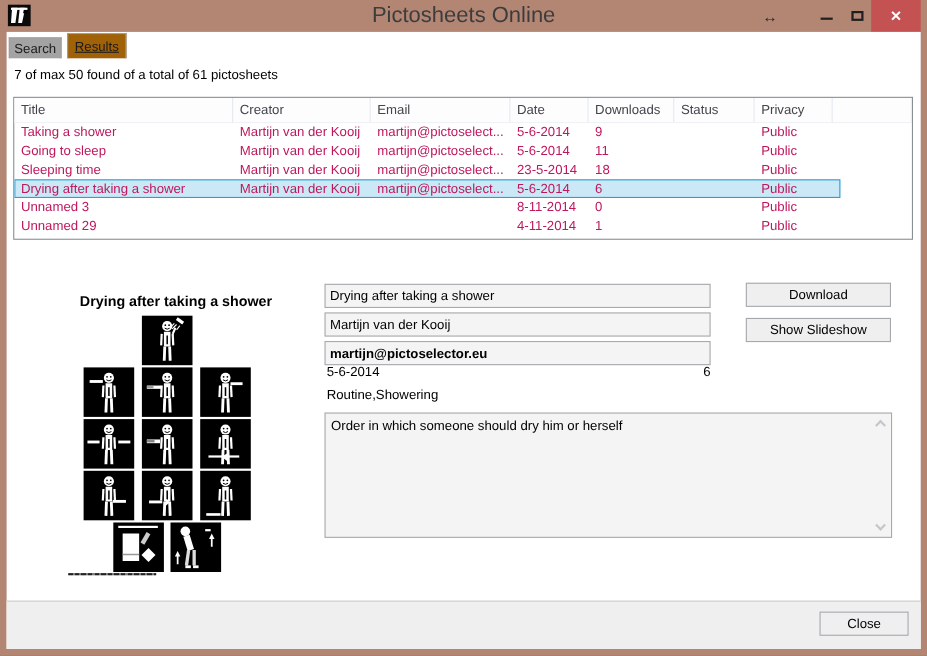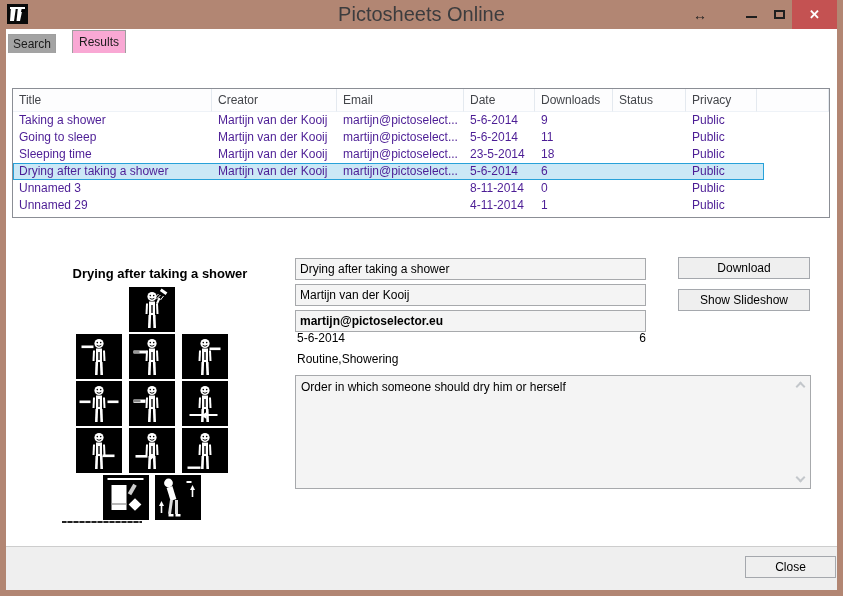--- a/index.html
+++ b/index.html
@@ -18,32 +18,32 @@
   .btn-min{left:737px;width:28px;}
   .btn-min .bar{width:11px;height:2px;background:#1f1f1f;margin-top:4px;}
   .btn-max{left:765px;width:28px;}
   .btn-max .box{width:11px;height:9px;border:2px solid #1f1f1f;background:transparent;}
   .btn-close{left:792px;width:45px;background:#c45252;color:#fff;font-size:13px;font-weight:bold;}
   
   .content{position:absolute;left:6px;top:29px;width:831px;height:561px;background:#fff;}
   .tab{position:absolute;font-size:12px;color:#1b1b1b;text-align:center;}
   .tab-inactive{left:8px;top:34px;width:48px;height:19px;line-height:19px;
     background:#a3a3a3;border:1px solid #9f9f9f;border-bottom:none;}
-  .tab-active{left:72px;top:30px;width:54px;height:23px;line-height:23px;
-    background:#f9a8d4;border:1px solid #9f9f9f;border-bottom:none;z-index:2;}
+  .tab-active{left:61px;top:30px;width:54px;height:23px;line-height:23px;
+    background:#a16207;border:1px solid #9f9f9f;border-bottom:none;z-index:2;text-decoration:underline;}
   .summary{position:absolute;left:13px;top:61px;font-size:12px;color:#000;}
   
   .listview{position:absolute;left:12px;top:88px;width:818px;height:130px;
     background:#fff;border:1px solid #8b8e95;overflow:hidden;}
   .lv-grid{display:grid;grid-template-columns:199px 125px 127px 71px 78px 73px 71px 1fr;}
   .lv-header{height:23px;line-height:22px;background:#fdfdfe;}
   .lv-header .hcell{font-size:12px;color:#43454a;padding-left:6px;
     border-right:1px solid #e4e9ef;border-bottom:1px solid #eef2f7;overflow:hidden;white-space:nowrap;}
   .lv-row{height:17px;line-height:17px;}
-  .lv-row .cell{font-size:12px;color:#4c1d95;padding-left:6px;overflow:hidden;white-space:nowrap;}
+  .lv-row .cell{font-size:12px;color:#be185d;padding-left:6px;overflow:hidden;white-space:nowrap;}
   .lv-row.selected{width:751px;background:#cbe8f6;outline:1px solid #27a1d9;outline-offset:-1px;}
   
   .preview-title{position:absolute;left:55px;top:266px;width:210px;text-align:center;
     font-size:13px;font-weight:bold;color:#000;}
   .picto{position:absolute;width:46px;height:45px;background:#000;}
   .fineprint{position:absolute;left:62px;top:521px;width:80px;height:2px;
     background:repeating-linear-gradient(90deg,#222 0 4px,#777 4px 6px);}
   
   .field{position:absolute;left:295px;width:351px;height:22px;background:#f4f4f4;
     border:1px solid #a7a9ac;font-size:12px;color:#000;padding:0 4px;outline:none;}
@@ -57,21 +57,21 @@
   .chev-up{top:7px;transform:rotate(45deg);}
   .chev-down{bottom:7px;transform:rotate(225deg);}
   
   .pushbtn{position:absolute;background:#efefef;border:1px solid #a5a8ad;
     font-size:12px;color:#000;text-align:center;line-height:20px;cursor:default;}
   .btn-download{left:678px;top:257px;width:132px;height:22px;}
   .btn-slideshow{left:678px;top:289px;width:132px;height:22px;}
   
   .bottom-strip{position:absolute;left:6px;top:546px;width:831px;height:44px;
     background:#efefef;border-top:1px solid #cdcdcd;}
-  .btn-close-dlg{left:739px;top:9px;width:91px;height:22px;position:absolute;}
+  .btn-close-dlg{left:739px;top:9px;width:81px;height:22px;position:absolute;}
 </style>
 </head>
 <body>
 
 <div id="window">
 
   <div class="titlebar">
     <svg class="app-icon" viewBox="0 0 21 20">
       <rect x="0" y="0" width="21" height="20" fill="#0a0a0a"></rect>
       <polygon points="4,3 9,3 7,17 3,17" fill="#fff"></polygon>
@@ -88,20 +88,21 @@
         <div class="box"></div>
       </div>
     <div class="tb-btn btn-close">✕</div>
   </div>
 
   <div class="content"></div>
 
   <div class="tab tab-inactive" style="position:absolute;">Search</div>
   <div class="tab tab-active" style="position:absolute;">Results</div>
 
+  <div class="summary">7 of max 50 found of a total of 61 pictosheets</div>
 
   <div class="listview">
     <div class="lv-grid lv-header">
       <div class="hcell">Title</div>
       <div class="hcell">Creator</div>
       <div class="hcell">Email</div>
       <div class="hcell">Date</div>
       <div class="hcell">Downloads</div>
       <div class="hcell">Status</div>
       <div class="hcell">Privacy</div>

